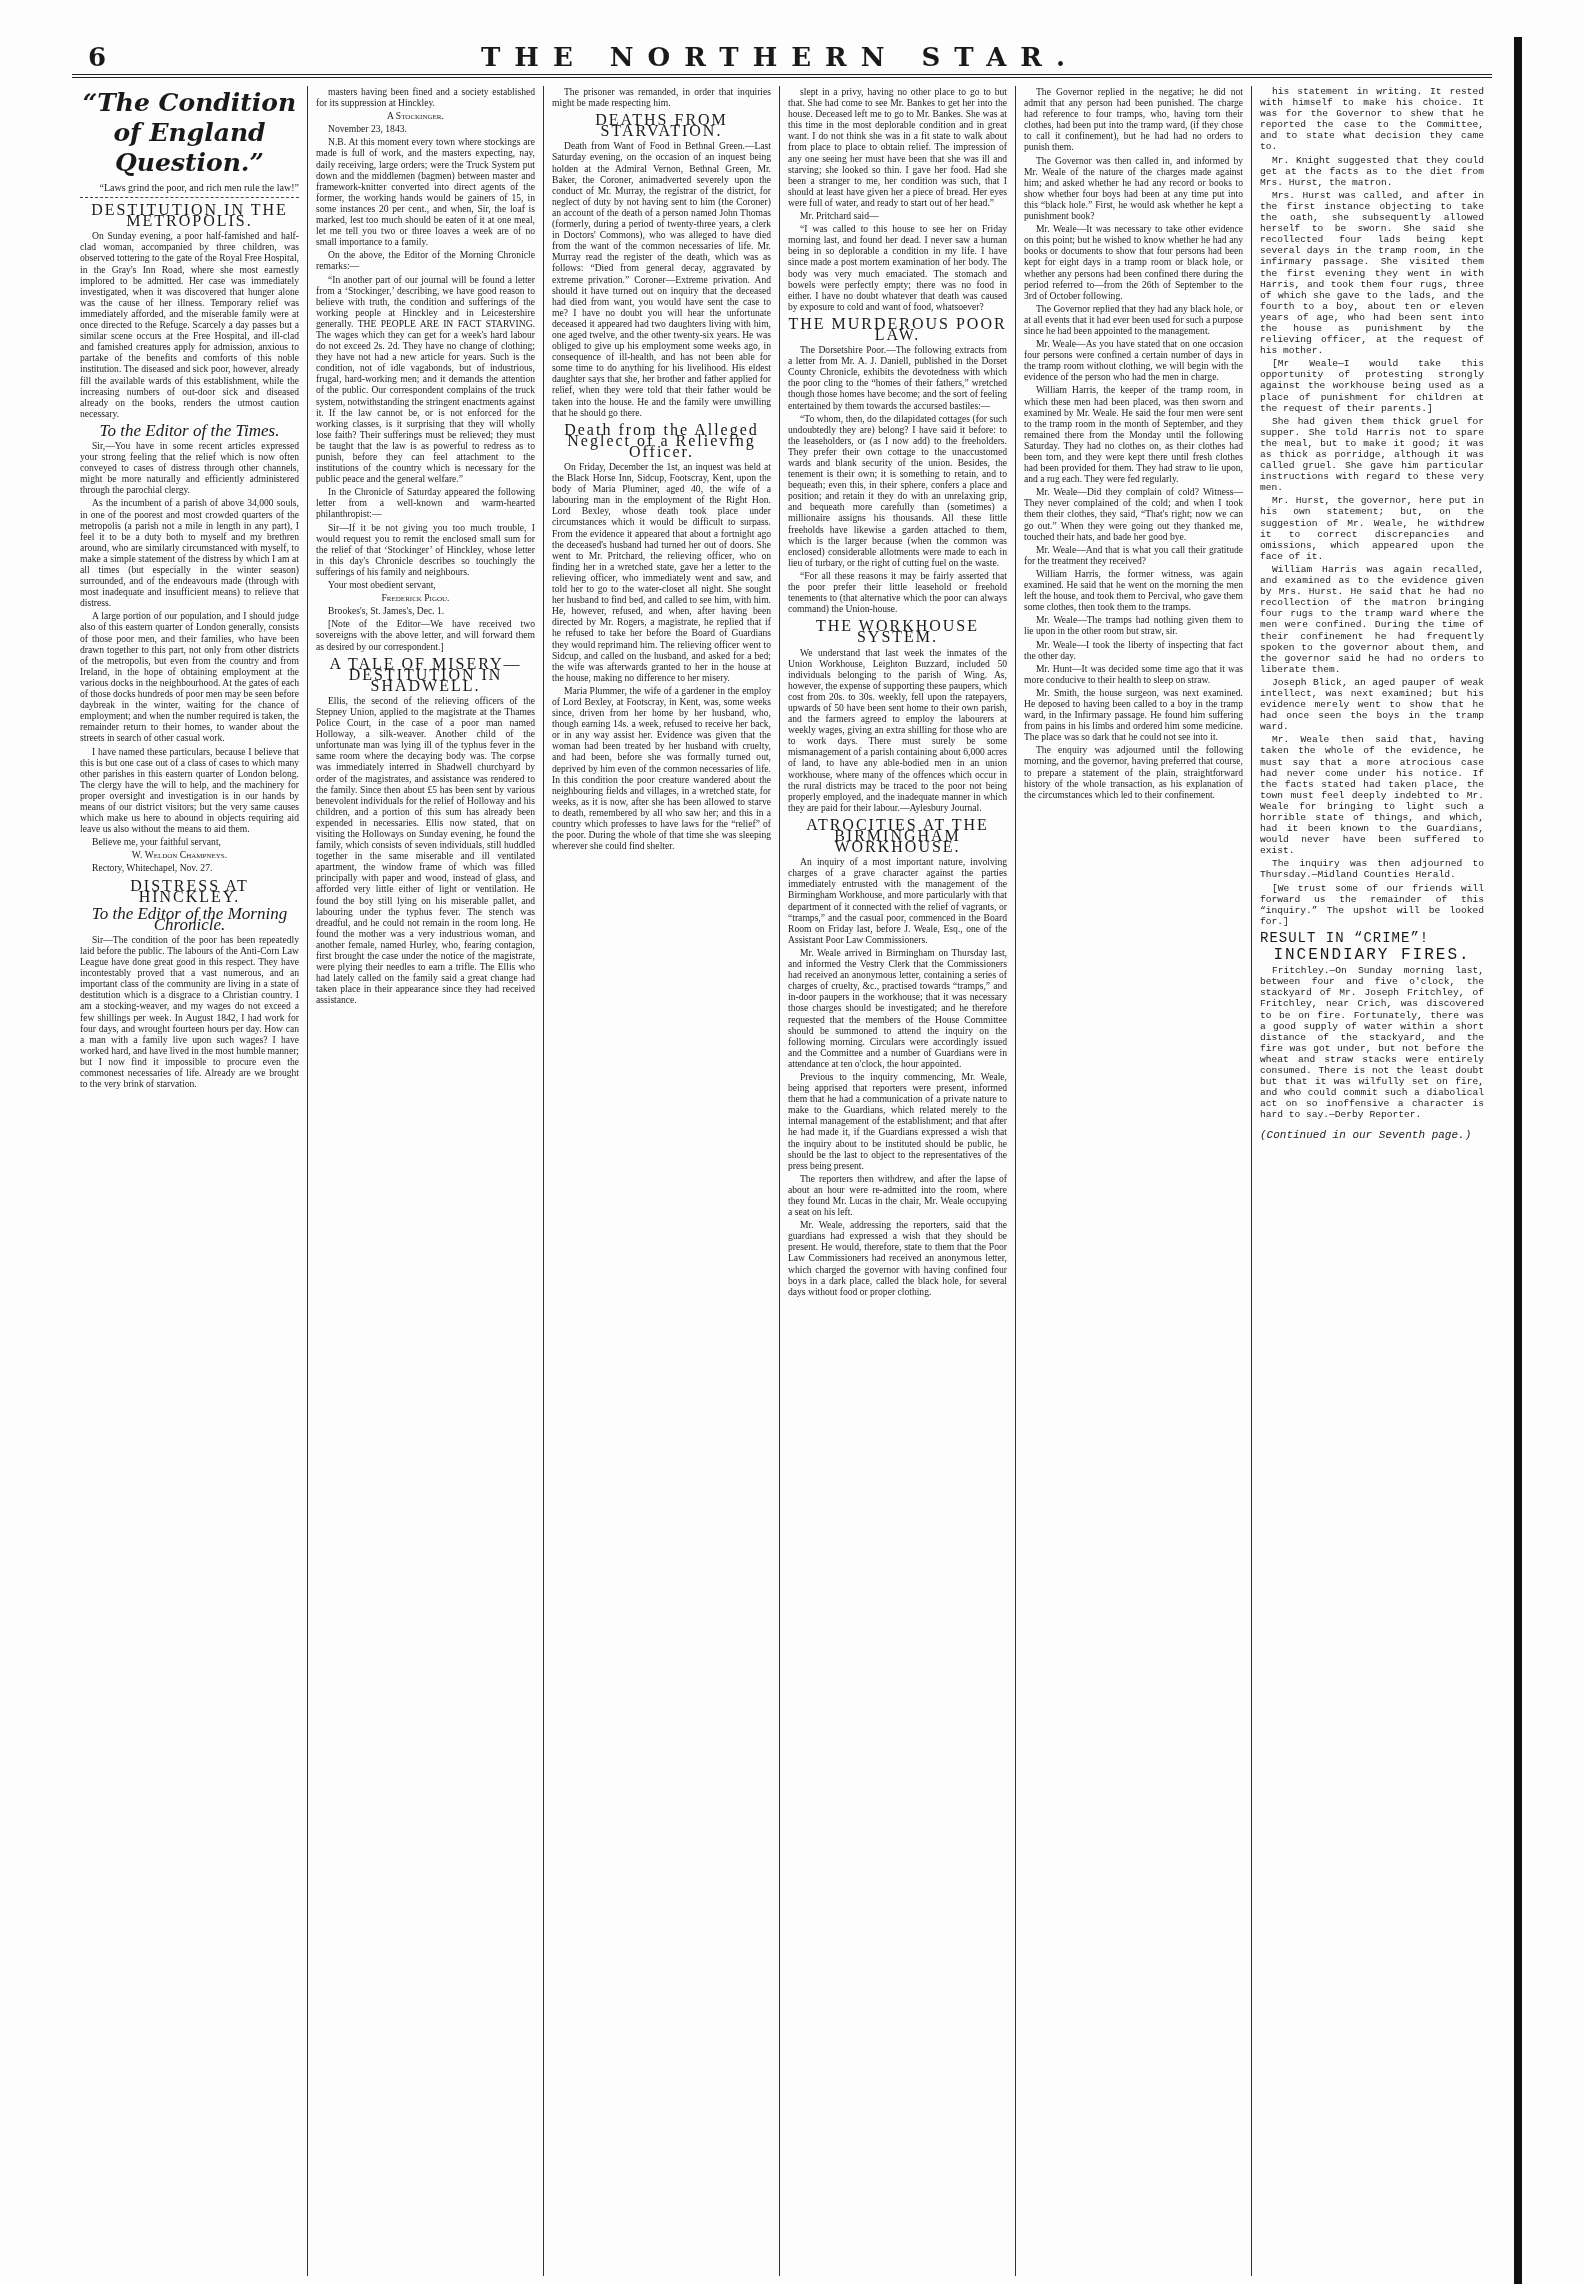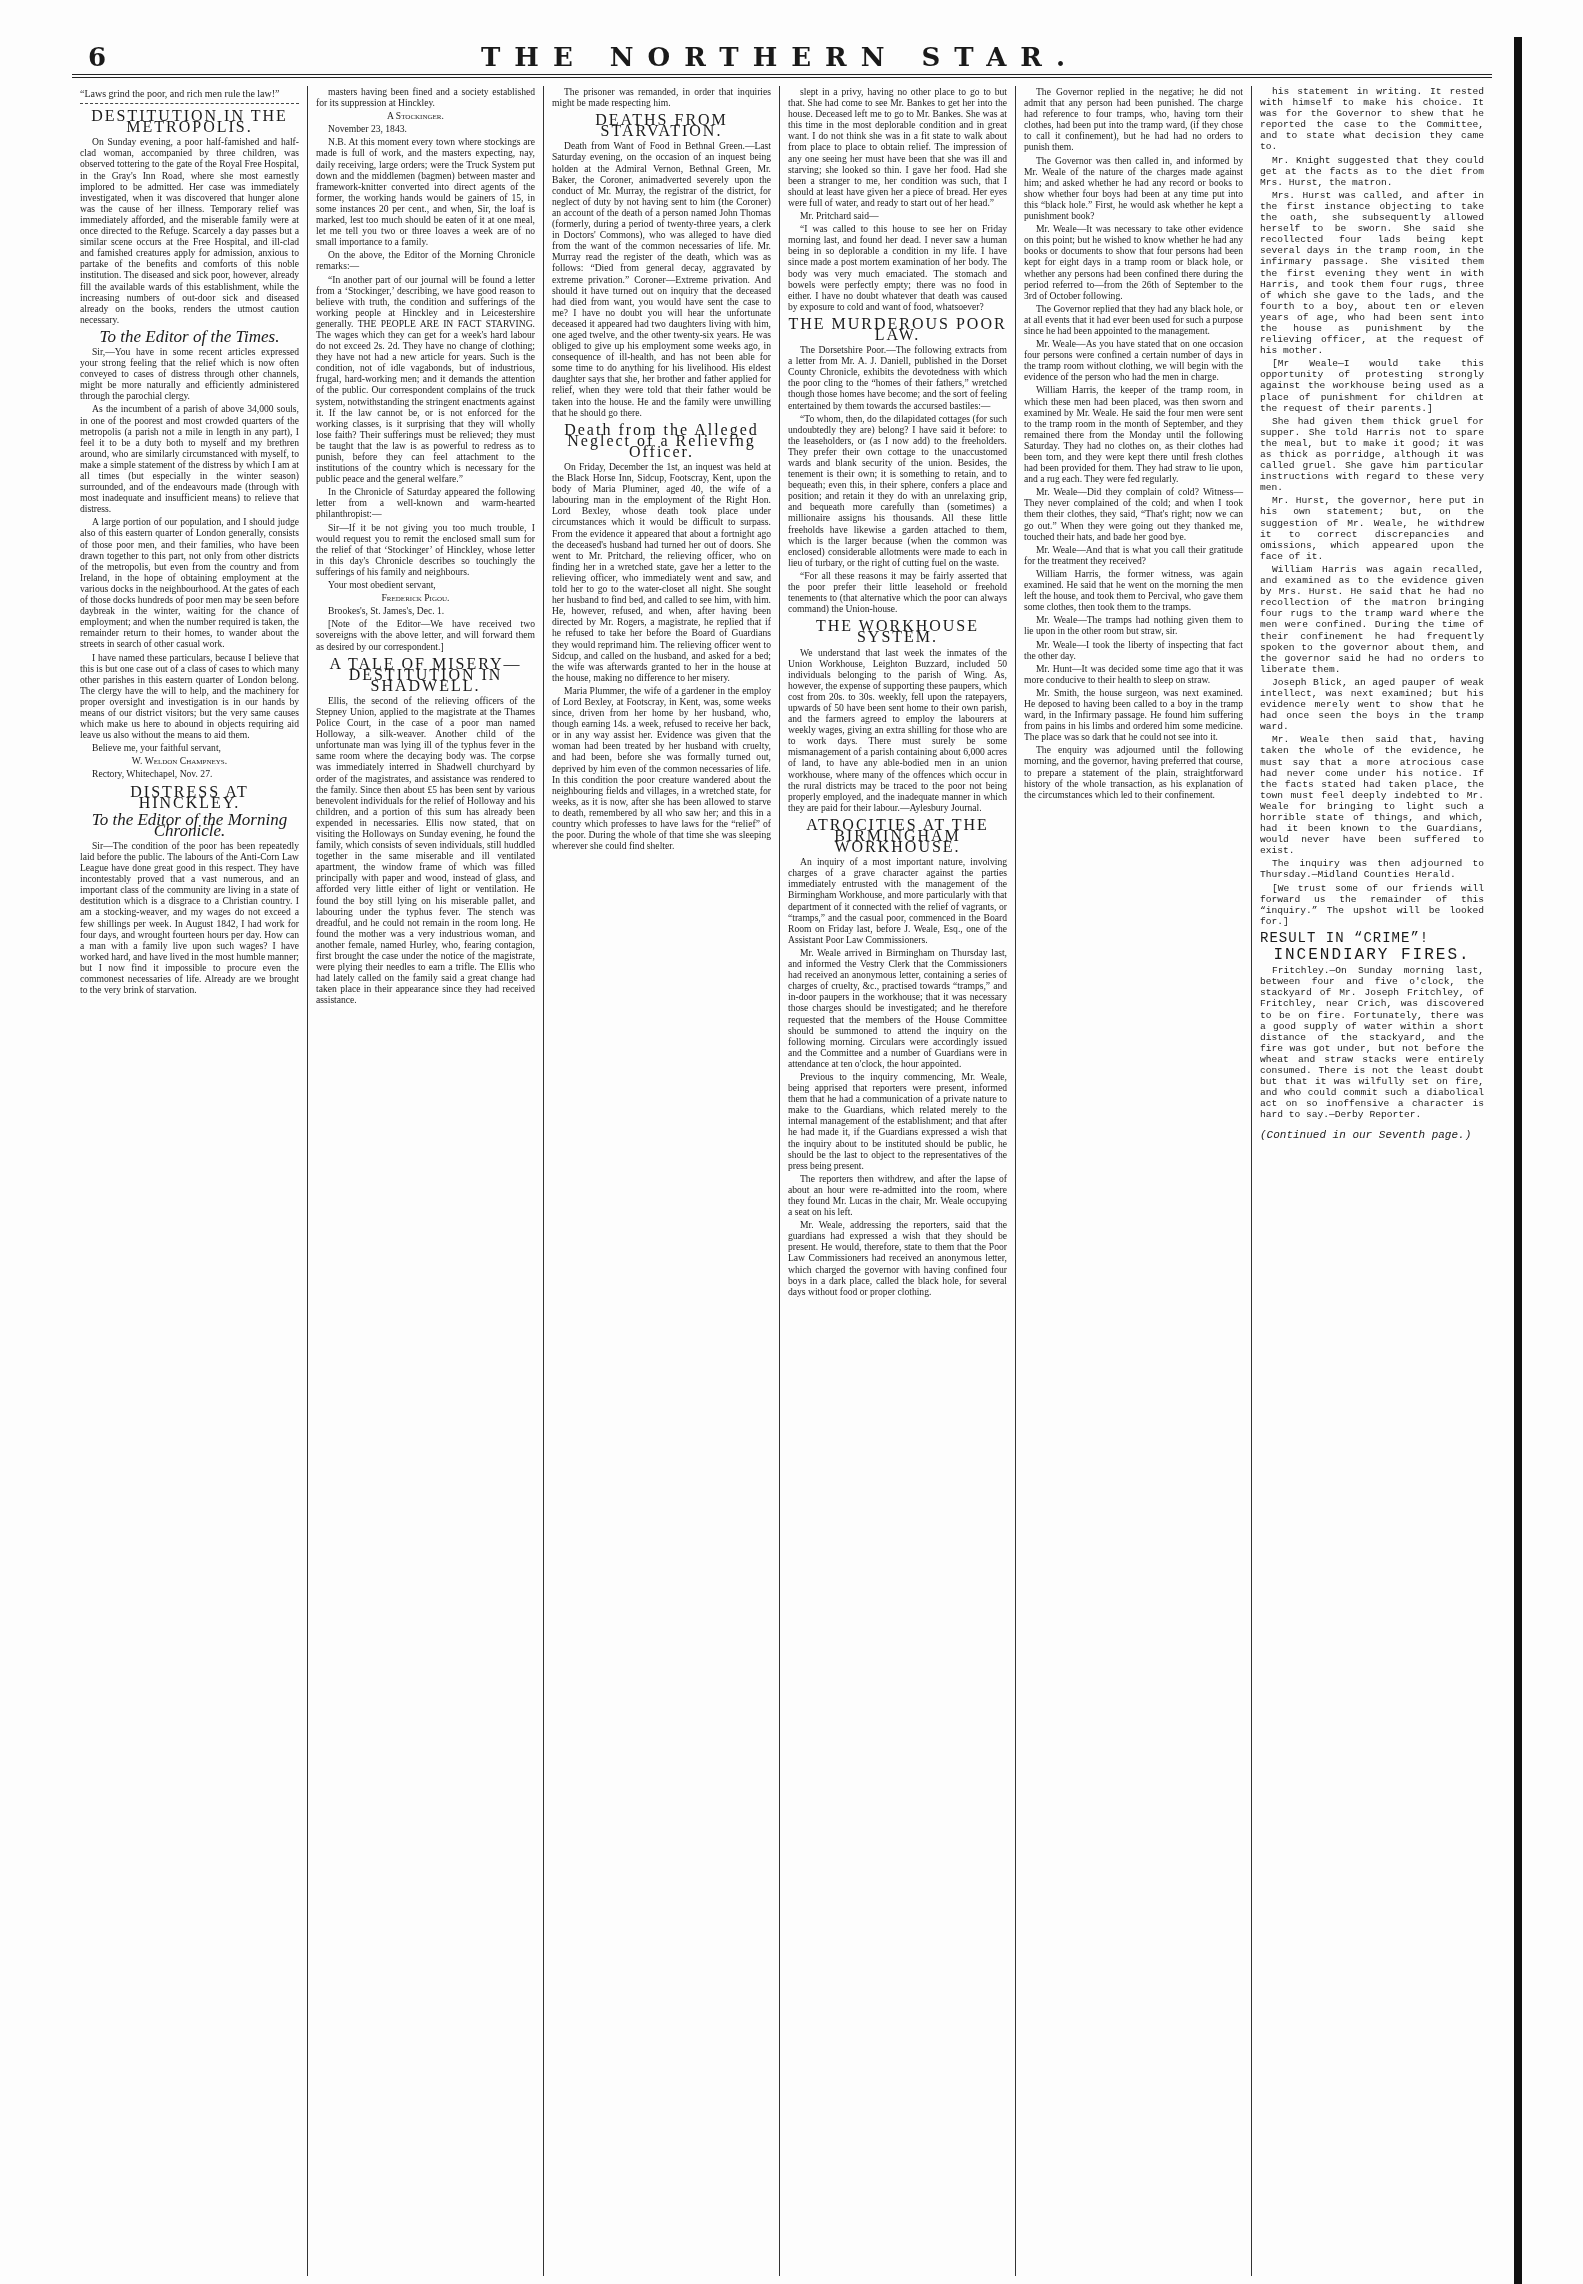--- a/index.html
+++ b/index.html
@@ -14,21 +14,21 @@
   .edge { position:absolute; top:37px; left:1514px; width:8px; height:2250px; background:#111; }
   .cols { position:absolute; top:86px; left:72px; width:1420px; height:2190px;
           display:flex; gap:0; }
   .col { position:relative; box-sizing:border-box; padding:0 8px; height:100%; overflow:hidden;
          font-family:"Liberation Serif", serif; font-size:9.6px; line-height:11.1px;
          text-align:justify; border-right:1px solid #333; }
   .col:last-child { border-right:none;font-family:Liberation Mono, monospace; }
   .col p { margin:0 0 2px 0; text-indent:12px; }
   .col h1 { font-family:"DejaVu Serif", serif; font-size:25px; line-height:30px; text-align:center;
             margin:2px 0 4px 0; font-style:italic; font-weight:bold; }
-  .col .motto { text-align:left; font-size:10px; margin:2px 0 0; text-indent:0; }
+  .col .motto { text-align:right; font-size:10px; margin:2px 0 0; text-indent:0; }
   .col .hr { border-top:1px dashed #444; margin:4px 0; }
   .col h2 { font-size:16px; letter-spacing:2px; text-align:center; margin:6px 0 4px; font-weight:normal; }
   .col h3 { font-size:17px; font-style:italic; text-align:center; margin:6px 0 4px; font-weight:normal; }
   .col h4 { font-size:14px; letter-spacing:1px; text-align:left; margin:6px 0 2px; font-weight:normal; }
   .col .sign { text-align:center; font-variant:small-caps; text-indent:0; margin-right:20px; }
   .col .dateline { text-indent:12px; }
   .col .cont { text-align:left; font-style:italic; font-size:11px; margin-top:10px; text-indent:0; }
 </style>
 </head>
 <body>
@@ -36,20 +36,21 @@
 <div class="masthead">
   <span class="page-no">6</span>
   <div class="paper-title">THE NORTHERN STAR.</div>
 </div>
 <div class="rule"></div>
 <div class="edge"></div>
 
 <div class="cols">
 
   <div class="col" style="width:236px">
+    <h1>“The Condition of England Question.”</h1>
     <p class="motto">“Laws grind the poor, and rich men rule the law!”</p>
     <div class="hr"></div>
     <h2>DESTITUTION IN THE METROPOLIS.</h2>
     <p>On Sunday evening, a poor half-famished and half-clad woman, accompanied by three children, was observed tottering to the gate of the Royal Free Hospital, in the Gray's Inn Road, where she most earnestly implored to be admitted. Her case was immediately investigated, when it was discovered that hunger alone was the cause of her illness. Temporary relief was immediately afforded, and the miserable family were at once directed to the Refuge. Scarcely a day passes but a similar scene occurs at the Free Hospital, and ill-clad and famished creatures apply for admission, anxious to partake of the benefits and comforts of this noble institution. The diseased and sick poor, however, already fill the available wards of this establishment, while the increasing numbers of out-door sick and diseased already on the books, renders the utmost caution necessary.</p>
     <h3>To the Editor of the Times.</h3>
     <p>Sir,—You have in some recent articles expressed your strong feeling that the relief which is now often conveyed to cases of distress through other channels, might be more naturally and efficiently administered through the parochial clergy.</p>
     <p>As the incumbent of a parish of above 34,000 souls, in one of the poorest and most crowded quarters of the metropolis (a parish not a mile in length in any part), I feel it to be a duty both to myself and my brethren around, who are similarly circumstanced with myself, to make a simple statement of the distress by which I am at all times (but especially in the winter season) surrounded, and of the endeavours made (through with most inadequate and insufficient means) to relieve that distress.</p>
     <p>A large portion of our population, and I should judge also of this eastern quarter of London generally, consists of those poor men, and their families, who have been drawn together to this part, not only from other districts of the metropolis, but even from the country and from Ireland, in the hope of obtaining employment at the various docks in the neighbourhood. At the gates of each of those docks hundreds of poor men may be seen before daybreak in the winter, waiting for the chance of employment; and when the number required is taken, the remainder return to their homes, to wander about the streets in search of other casual work.</p>
     <p>I have named these particulars, because I believe that this is but one case out of a class of cases to which many other parishes in this eastern quarter of London belong. The clergy have the will to help, and the machinery for proper oversight and investigation is in our hands by means of our district visitors; but the very same causes which make us here to abound in objects requiring aid leave us also without the means to aid them.</p>
     <p>Believe me, your faithful servant,</p>

